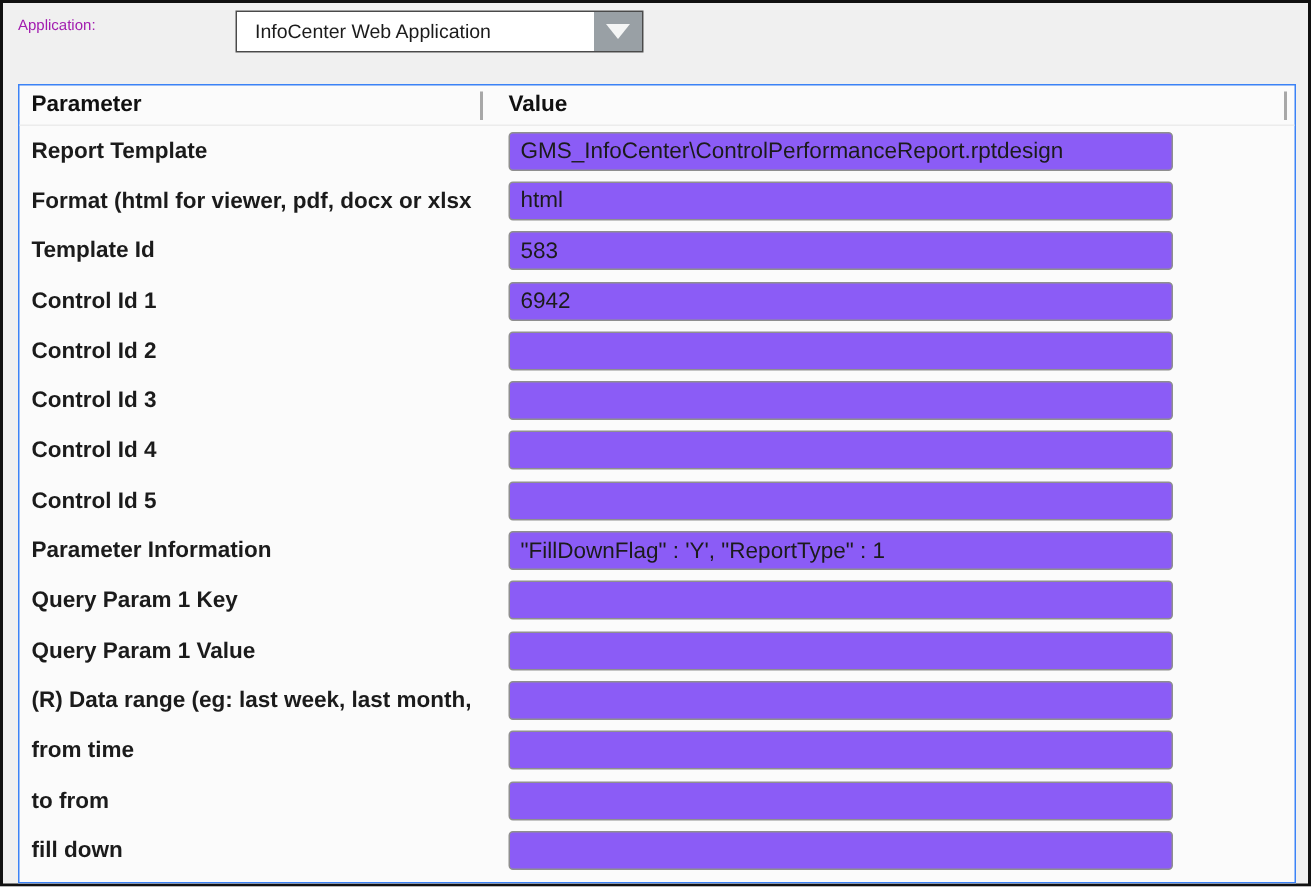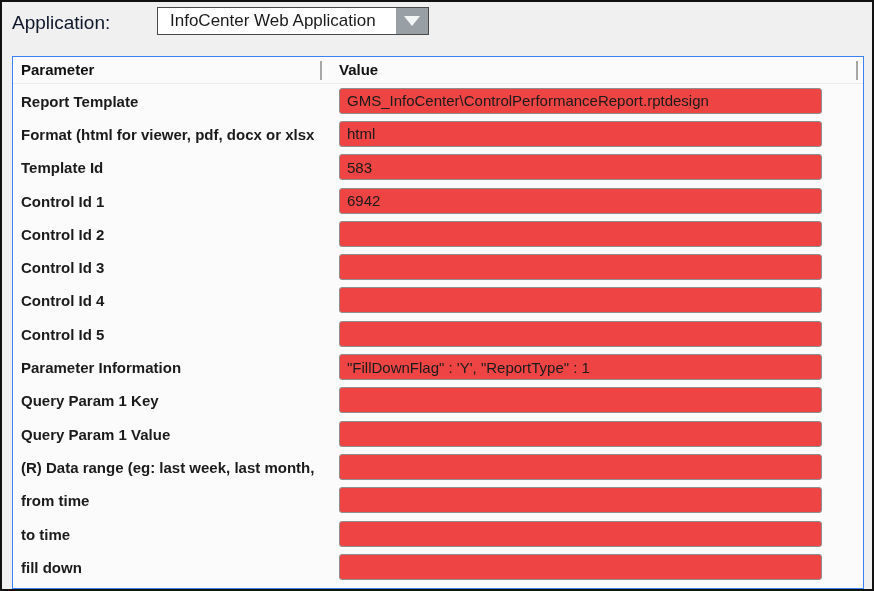--- a/index.html
+++ b/index.html
@@ -14,38 +14,38 @@
     border: 2px solid #111111;
     overflow: hidden;
   }
 
   
   .topbar { position: absolute; left: 0; top: 0; width: 100%; height: 40px; }
 
   .app-label {
     position: absolute;
     left: 10px; top: 10px;
-    font-size: 19px;
-    color: #0f172a;
+    font-size: 10px;
+    color: #a21caf;
     white-space: nowrap;
   }
 
   .dropdown {
     position: absolute;
     left: 155px; top: 5px;
     width: 272px; height: 28px;
     background: #ffffff;
     border: 1px solid #4a4a4a;
     display: flex;
     align-items: stretch;
     cursor: default;
   }
   .dropdown-text {
     flex: 1 1 auto;
-    font-size: 17px;
+    font-size: 13px;
     color: #1b1b1b;
     line-height: 26px;
     padding-left: 12px;
     white-space: nowrap;
     overflow: hidden;
   }
   .dropdown-button {
     flex: 0 0 32px;
     background: #99a0a5;
     display: flex;
@@ -105,22 +105,22 @@
     transform: translateY(-50%);
     font-size: 15px;
     color: #1b1b1b;
     white-space: nowrap;
     font-weight: bold;
   }
   .param-row .row-input {
     position: absolute;
     left: 326px; top: 50%;
     transform: translateY(-50%);
-    width: 483px; height: 26px;
-    background: #ef4444;
+    width: 443px; height: 26px;
+    background: #8b5cf6;
     border: 1px solid #8f8f8f;
     border-radius: 3px;
     font-family: "Liberation Sans", sans-serif;
     font-size: 15px;
     color: #1b1b1b;
     padding: 0 7px;
     outline: none;
   }
 </style>
 </head>
@@ -194,21 +194,21 @@
         </div>
         <div class="param-row">
           <span class="row-label">(R) Data range (eg: last week, last month,</span>
           <input class="row-input" type="text" style="">
         </div>
         <div class="param-row">
           <span class="row-label">from time</span>
           <input class="row-input" type="text" style="">
         </div>
         <div class="param-row">
-          <span class="row-label">to time</span>
+          <span class="row-label">to from</span>
           <input class="row-input" type="text" style="">
         </div>
         <div class="param-row">
           <span class="row-label">fill down</span>
           <input class="row-input" type="text" style="">
         </div>
       </div>
   </div>
 
 </div>

